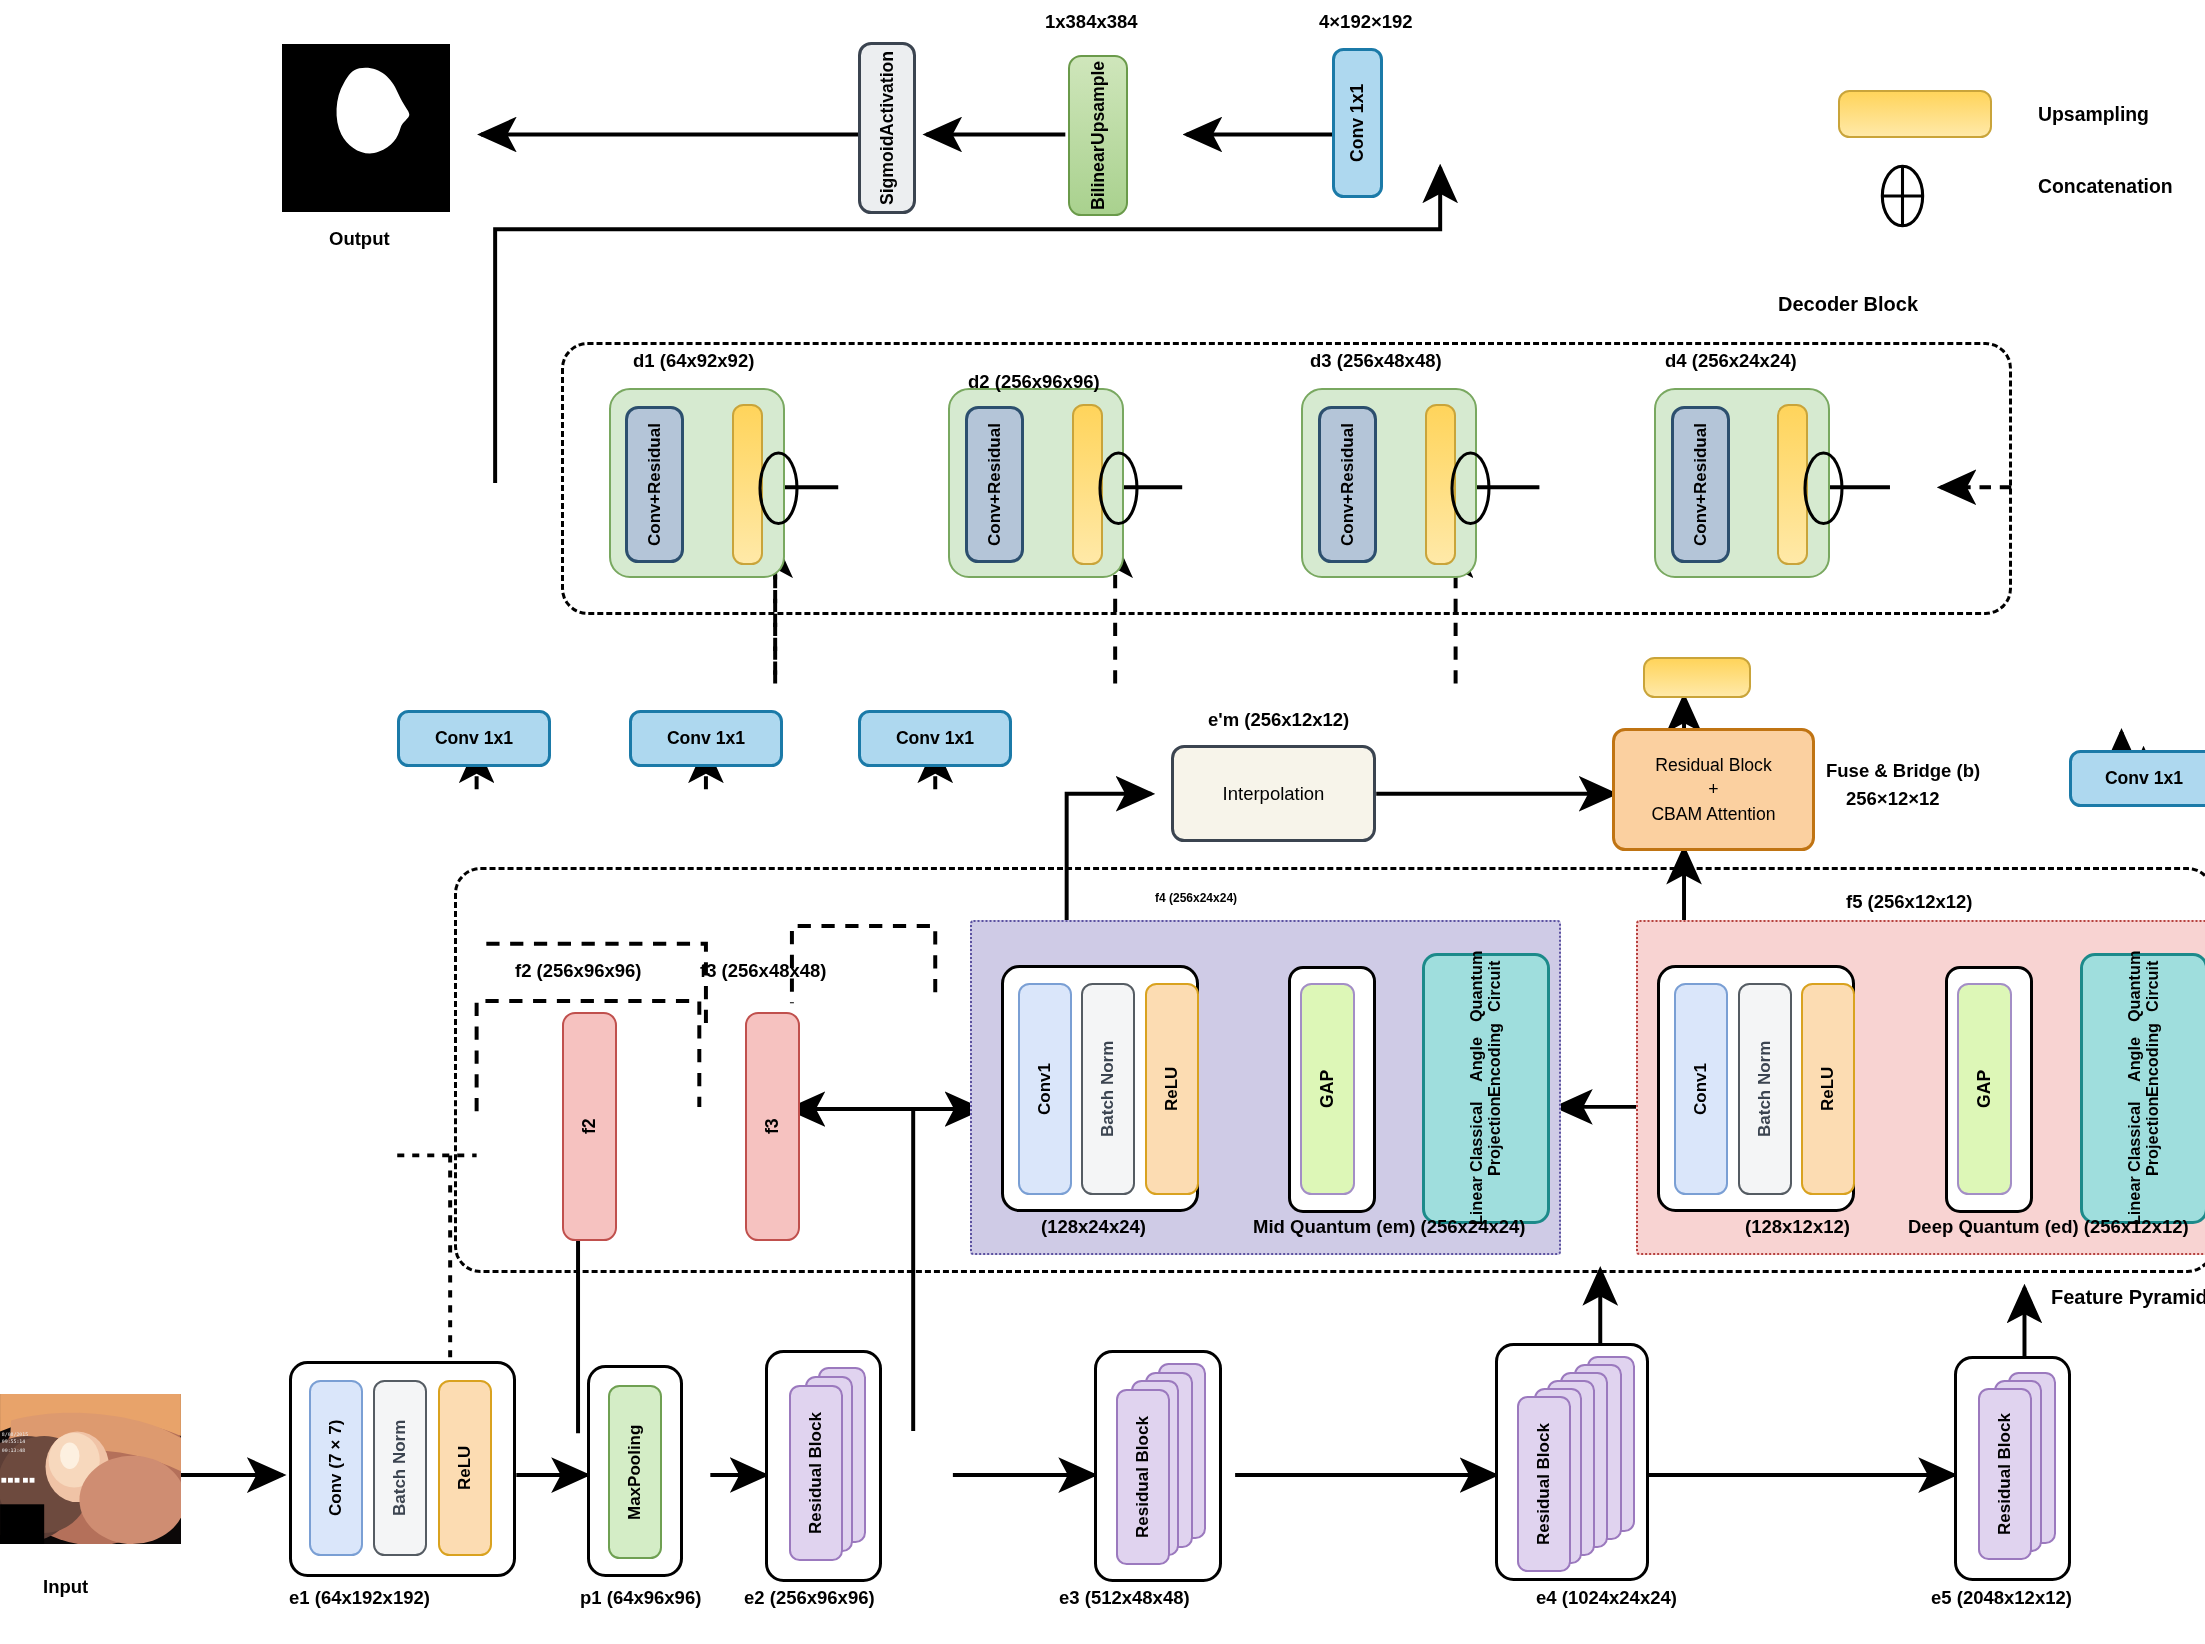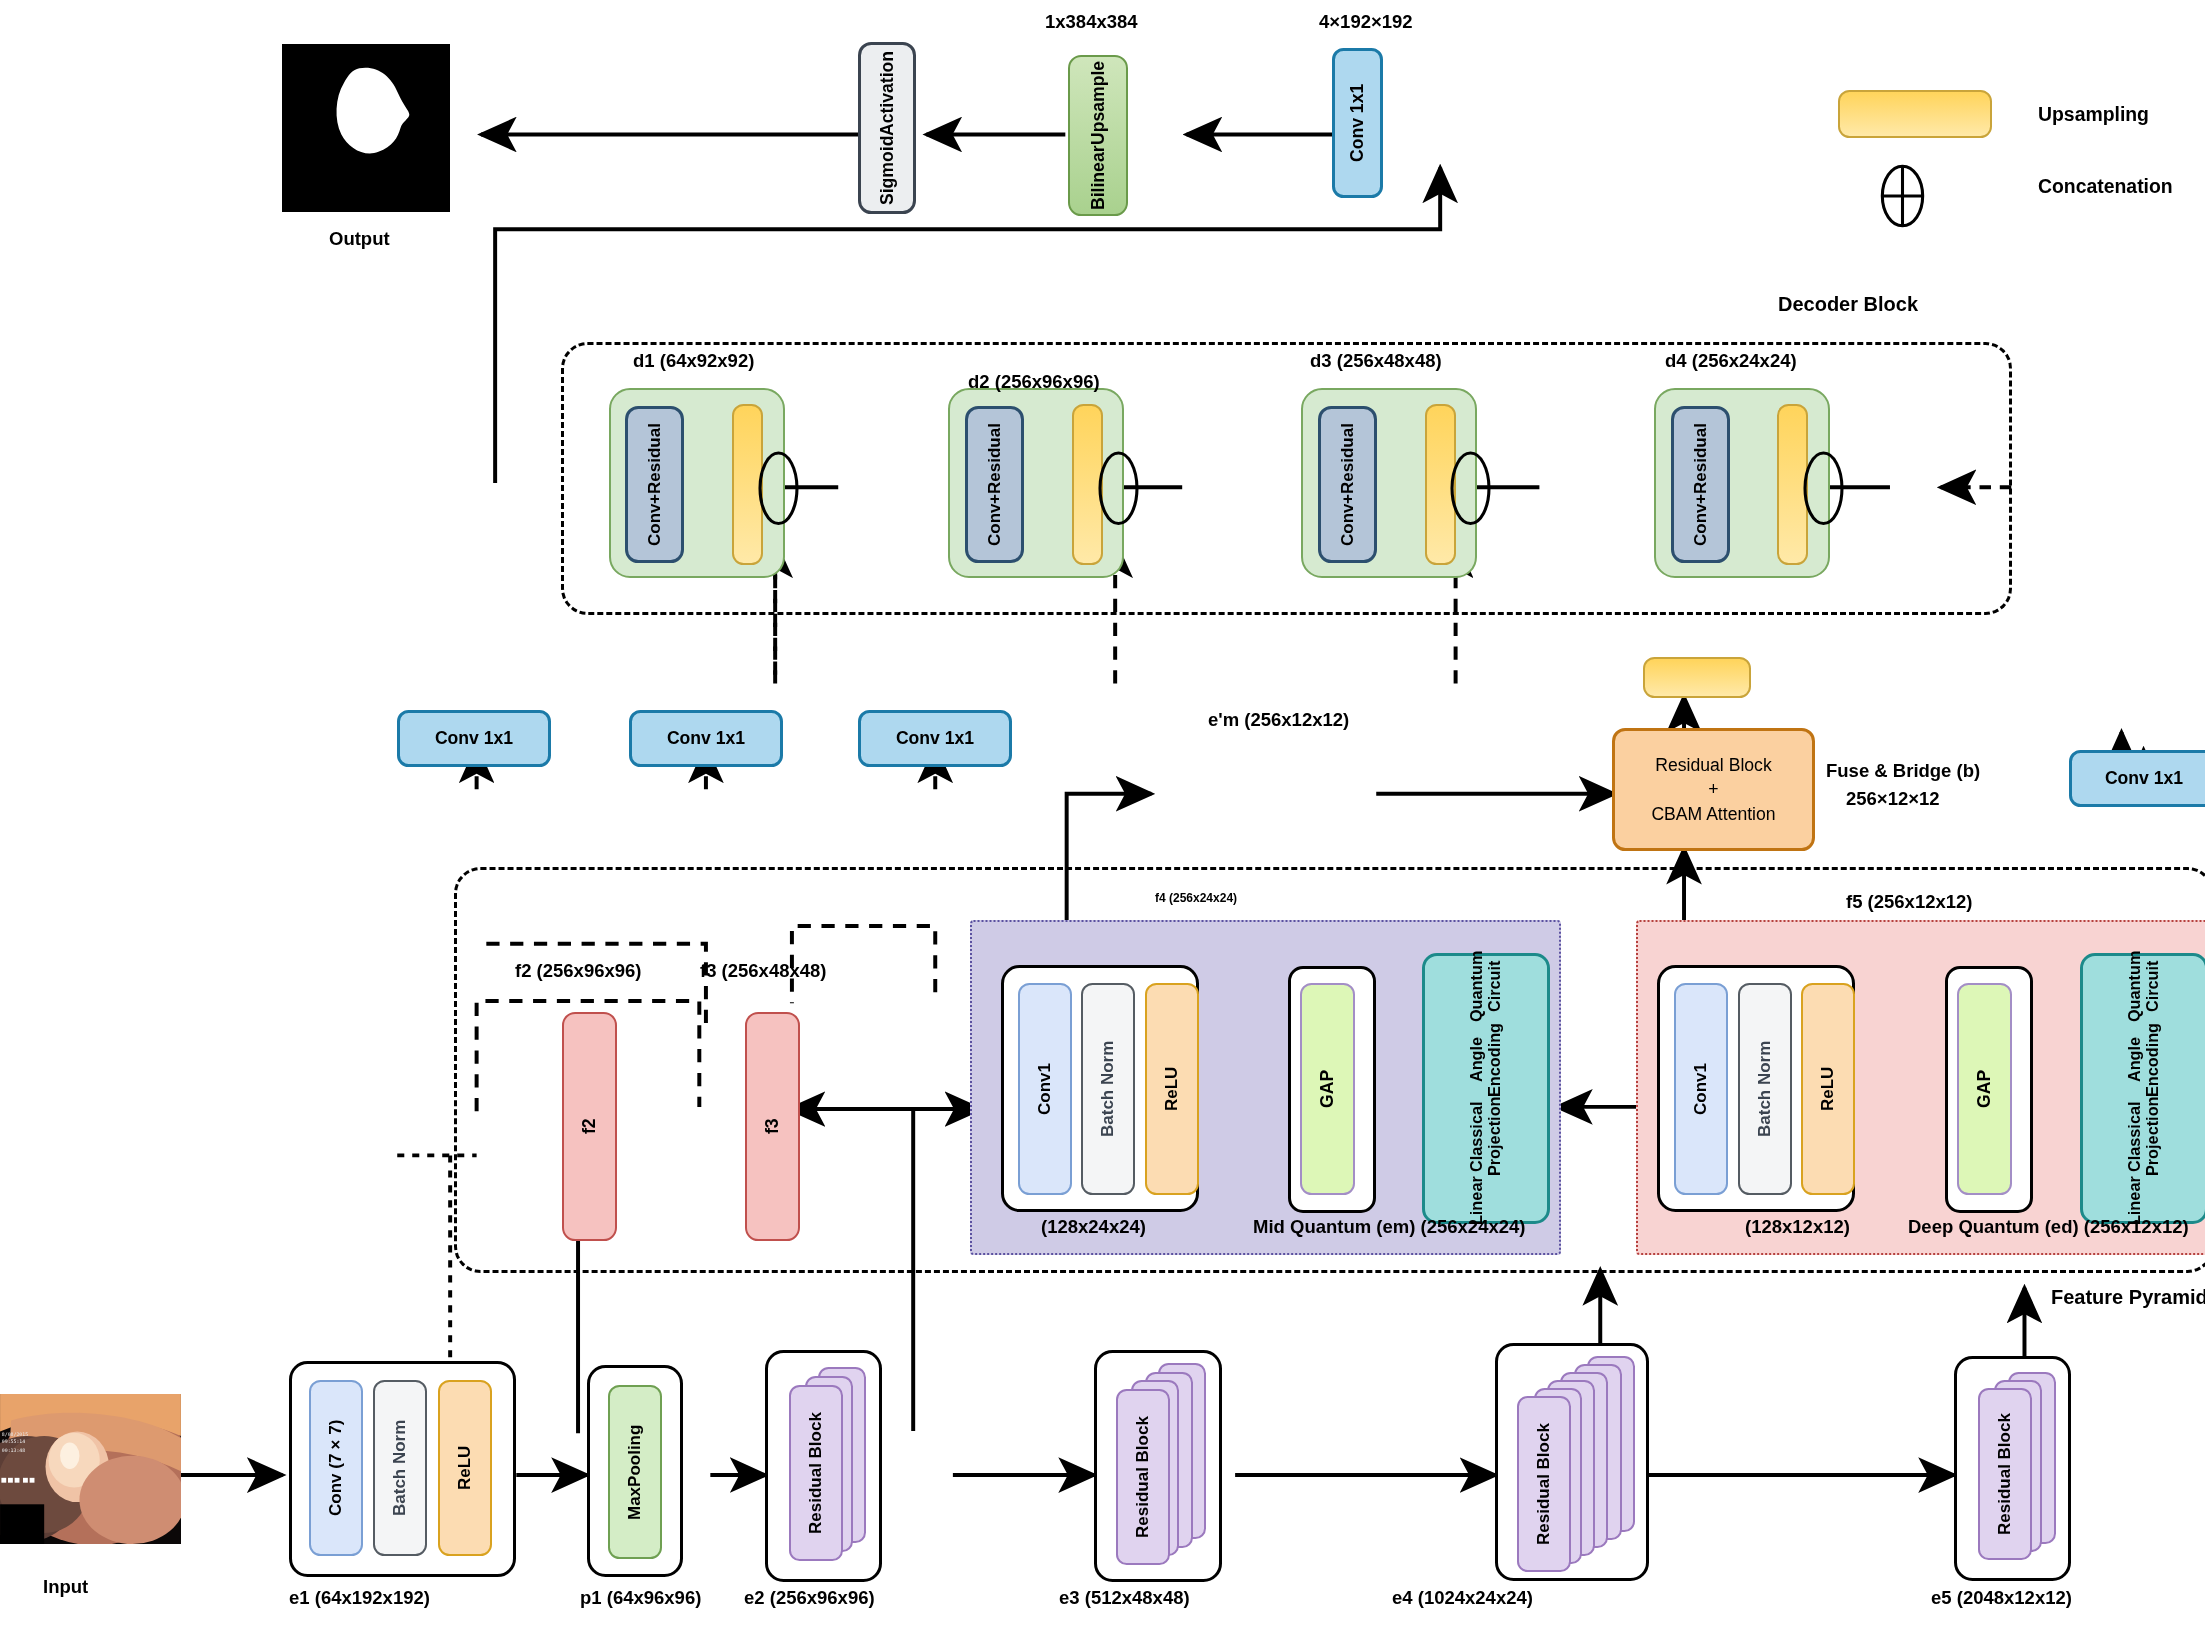--- a/index.html
+++ b/index.html
@@ -230,20 +230,23 @@
     <span>Conv 1x1</span>
   </div>
   <div class="box blue" style="left:858px;top:710px;width:154px;height:57px;font-size:17.6px;">
     <span>Conv 1x1</span>
   </div>
   <div class="box blue" style="left:2069px;top:750px;width:150px;height:57px;font-size:17.6px;">
     <span>Conv 1x1</span>
   </div>
 
   <div class="lbl" style="left:1208px;top:710px;font-size:18.5px;">e'm (256x12x12)</div>
+  <div class="box cream" style="left:1171px;top:745px;width:205px;height:97px;font-size:18.5px;font-weight:normal;">
+    <span style="font-weight:normal;">Interpolation</span>
+  </div>
 
   <div class="box amber" style="left:1643px;top:657px;width:108px;height:41px;"></div>
 
   <div class="box orange" style="left:1612px;top:728px;width:203px;height:123px;flex-direction:column;font-size:17.6px;font-weight:normal;line-height:1.4;">
     <span>Residual Block</span>
     <span>+</span>
     <span>CBAM Attention</span>
   </div>
   <div class="lbl" style="left:1826px;top:761px;font-size:18.5px;">Fuse &amp; Bridge (b)</div>
   <div class="lbl" style="left:1846px;top:789px;font-size:18.5px;">256×12×12</div>
@@ -391,21 +394,21 @@
 
   <div class="box blackbdr" style="left:1495px;top:1343px;width:154px;height:238px;"></div>
   <div class="box purplepill" style="left:1587px;top:1356px;width:48px;height:176px;"></div>
   <div class="box purplepill" style="left:1574px;top:1364px;width:48px;height:176px;"></div>
   <div class="box purplepill" style="left:1560px;top:1372px;width:48px;height:176px;"></div>
   <div class="box purplepill" style="left:1547px;top:1380px;width:48px;height:176px;"></div>
   <div class="box purplepill" style="left:1534px;top:1388px;width:48px;height:176px;"></div>
   <div class="box purplepill vt" style="left:1517px;top:1396px;width:54px;height:176px;font-size:17px;">
     <span>Residual Block</span>
   </div>
-  <div class="lbl" style="left:1392px;top:1588px;font-size:18.5px;text-align:center;">e4 (1024x24x24)</div>
+  <div class="lbl" style="left:1536px;top:1588px;font-size:18.5px;text-align:center;">e4 (1024x24x24)</div>
 
   <div class="box blackbdr" style="left:1954px;top:1356px;width:117px;height:225px;"></div>
   <div class="box purplepill" style="left:2008px;top:1372px;width:48px;height:172px;"></div>
   <div class="box purplepill" style="left:1994px;top:1380px;width:48px;height:172px;"></div>
   <div class="box purplepill vt" style="left:1978px;top:1388px;width:54px;height:172px;font-size:17px;">
     <span>Residual Block</span>
   </div>
   <div class="lbl" style="left:1931px;top:1588px;font-size:18.5px;">e5 (2048x12x12)</div>
 
 </div>

